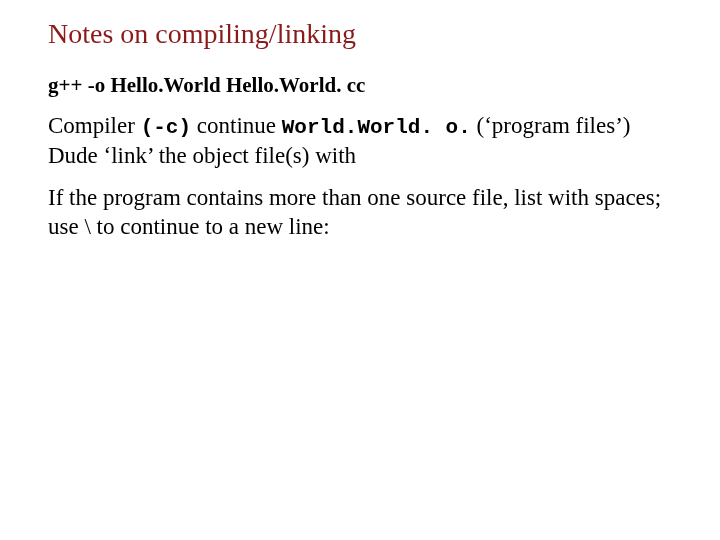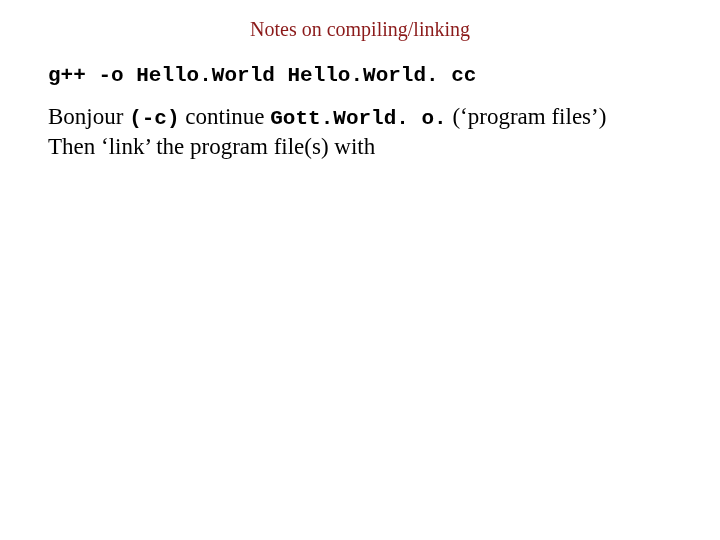--- a/index.html
+++ b/index.html
@@ -11,28 +11,28 @@
     font-family: "Times New Roman", Times, serif;
     color: #000;
   }
   .slide {
     box-sizing: border-box;
     width: 720px;
     height: 540px;
     padding: 18px 48px 0 48px;
   }
   .title {
-    text-align: center;
-    font-size: 20px;
+    text-align: left;
+    font-size: 28px;
     color: #8b1a1a;
     margin: 0 0 22px 0;
     font-weight: normal;
   }
   .code {
-    font-family: Liberation Mono, monospace;
+    font-family: Liberation Serif, serif;
     font-weight: bold;
     font-size: 21px;
     white-space: pre-wrap;
     margin: 0 0 14px 0;
     line-height: 1.25;
   }
   .prose {
     font-size: 23px;
     margin: 0 0 14px 0;
     line-height: 1.25;
@@ -47,19 +47,20 @@
 <body>
 
 <div class="slide">
   <h1 class="title">Notes on compiling/linking</h1>
 
   <div class="code">g++ -o Hello.World Hello.World. cc</div>
 
 
 
   <div class="prose">
-    <span>Bonjour </span><span class="inline-code">(-c)</span><span>  continue </span><span class="inline-code">Gott.World. o.</span><span>      (‘program files’)</span><br>
-    <span>Then ‘link’ the program file(s) with</span>
+    <span>Compiler </span><span class="inline-code">(-c)</span><span>  continue </span><span class="inline-code">World.World. o.</span><span>      (‘program files’)</span><br>
+    <span>Dude ‘link’ the object file(s) with</span>
   </div>
 
 
+  <div class="prose">If the program contains more than one source file, list with spaces; use \ to continue to a new line:</div>
 
 </div>
 
 </body></html>

